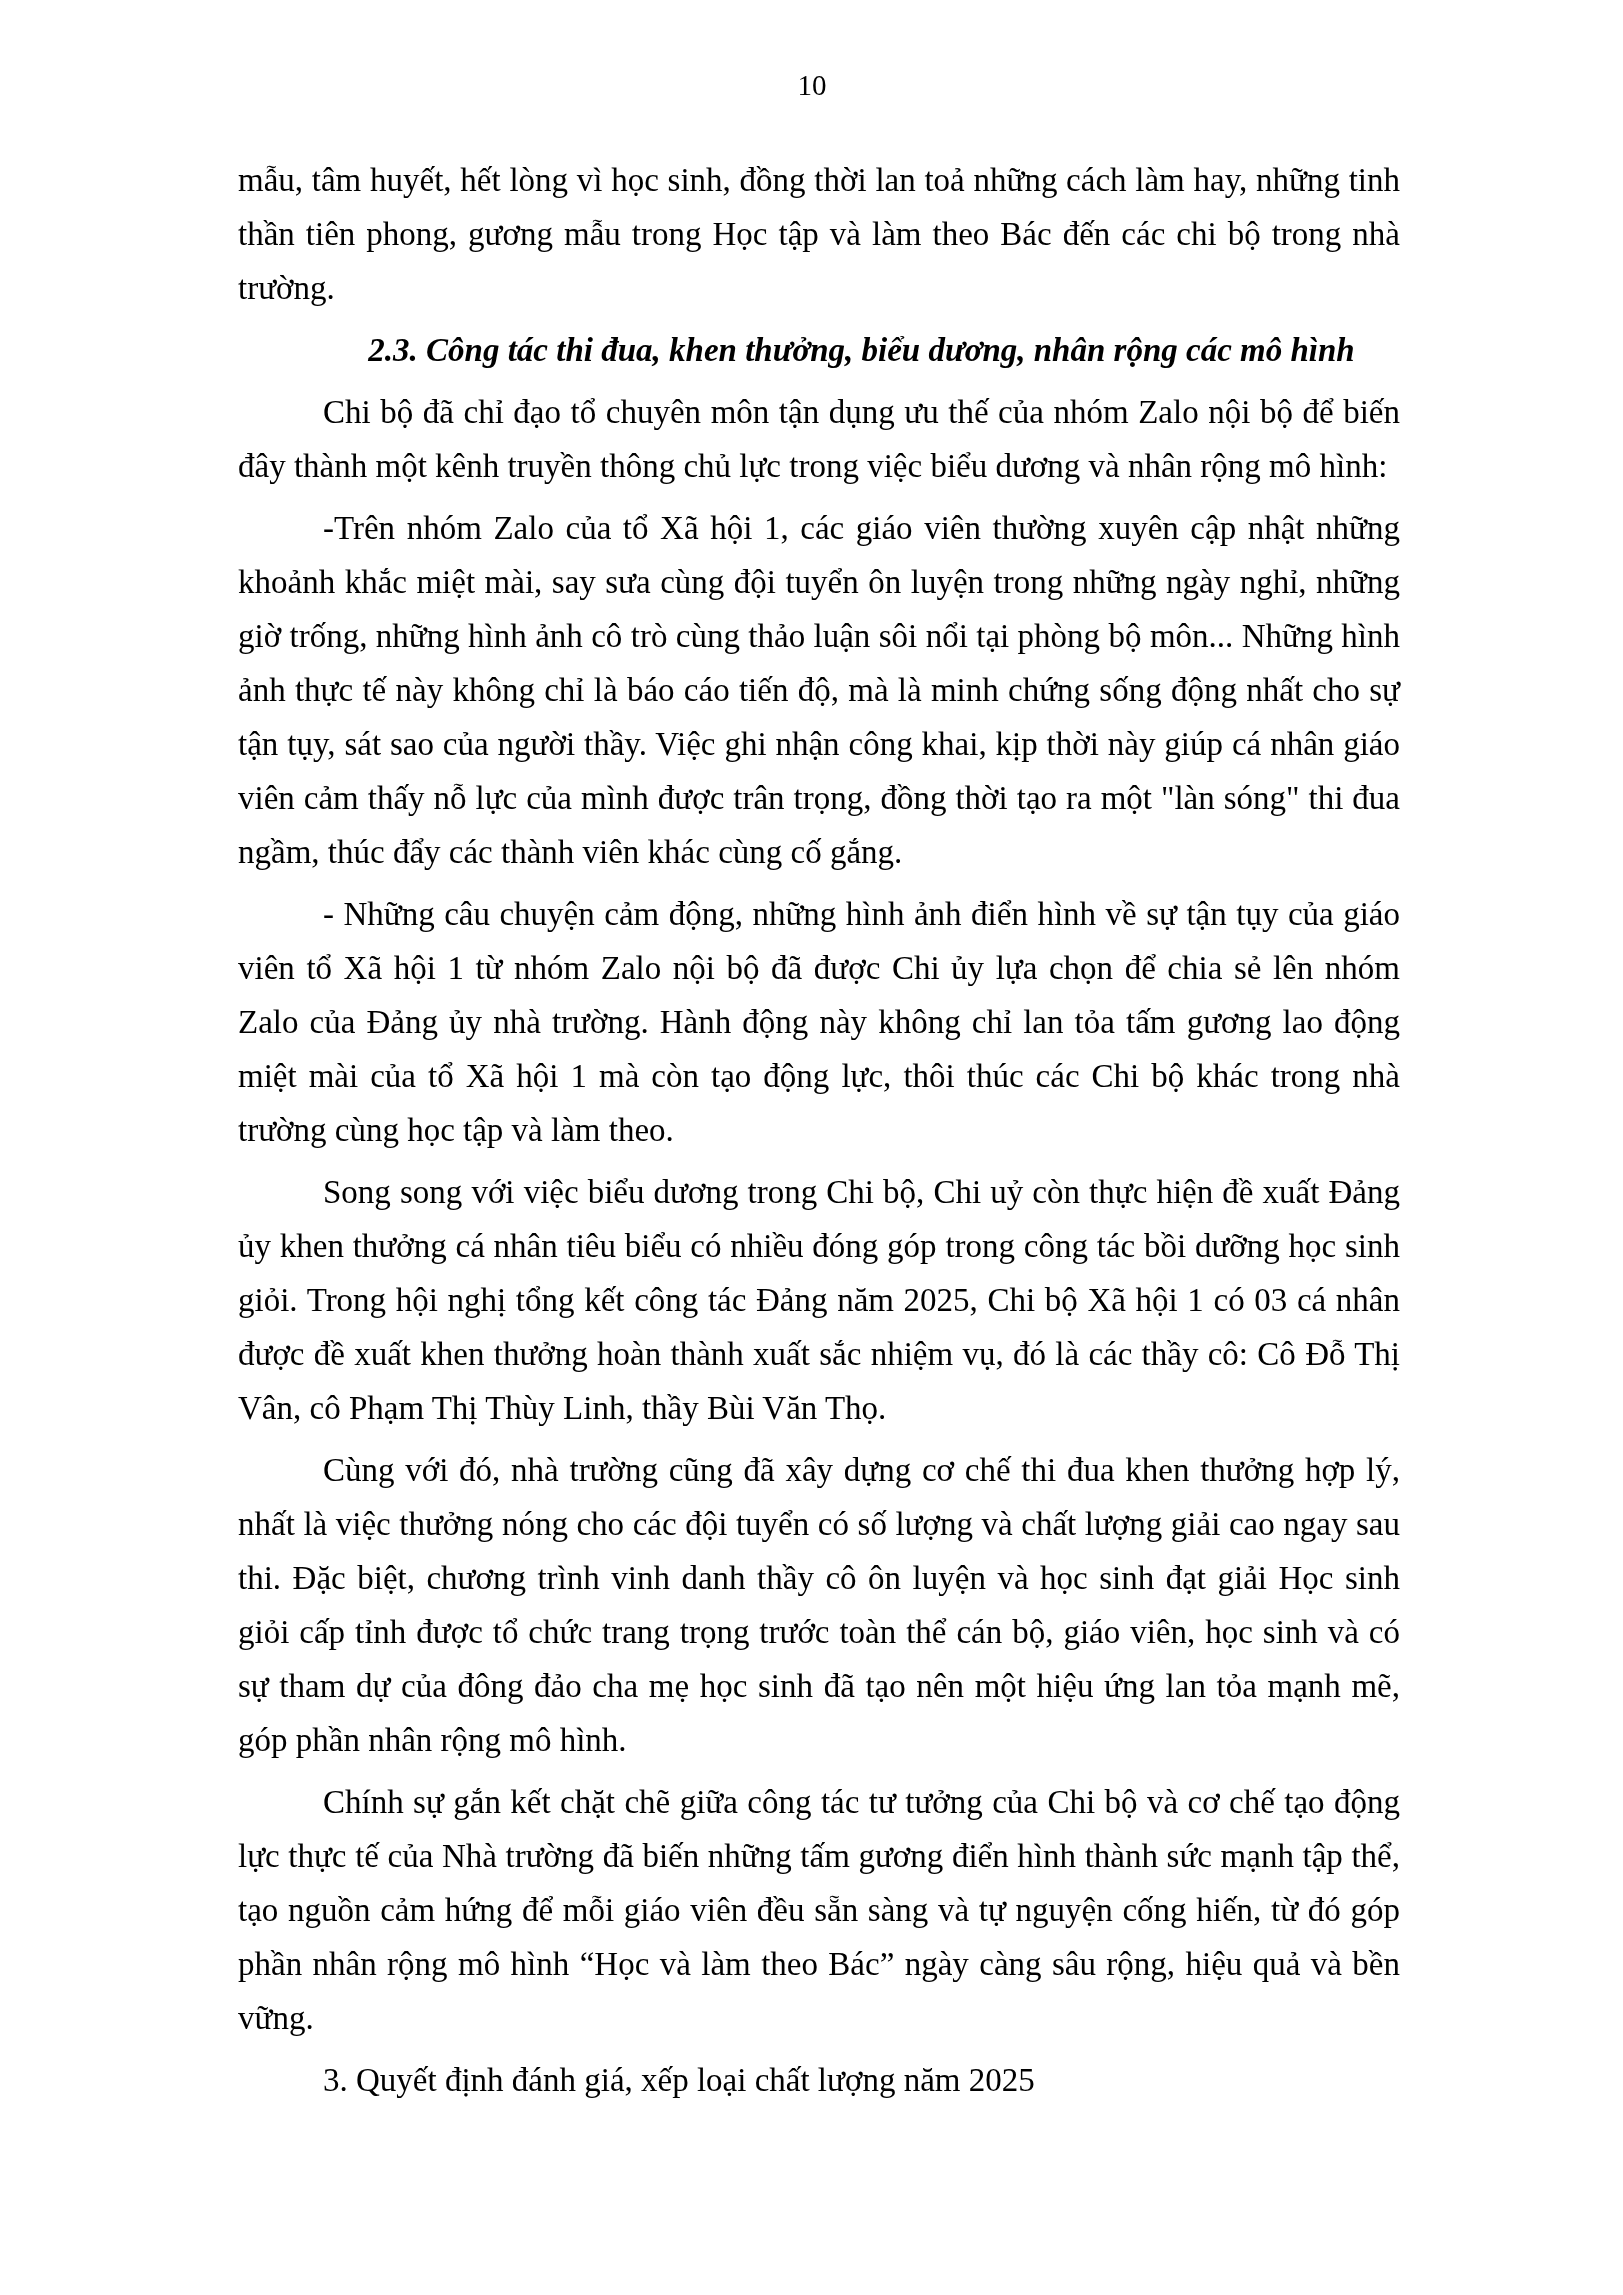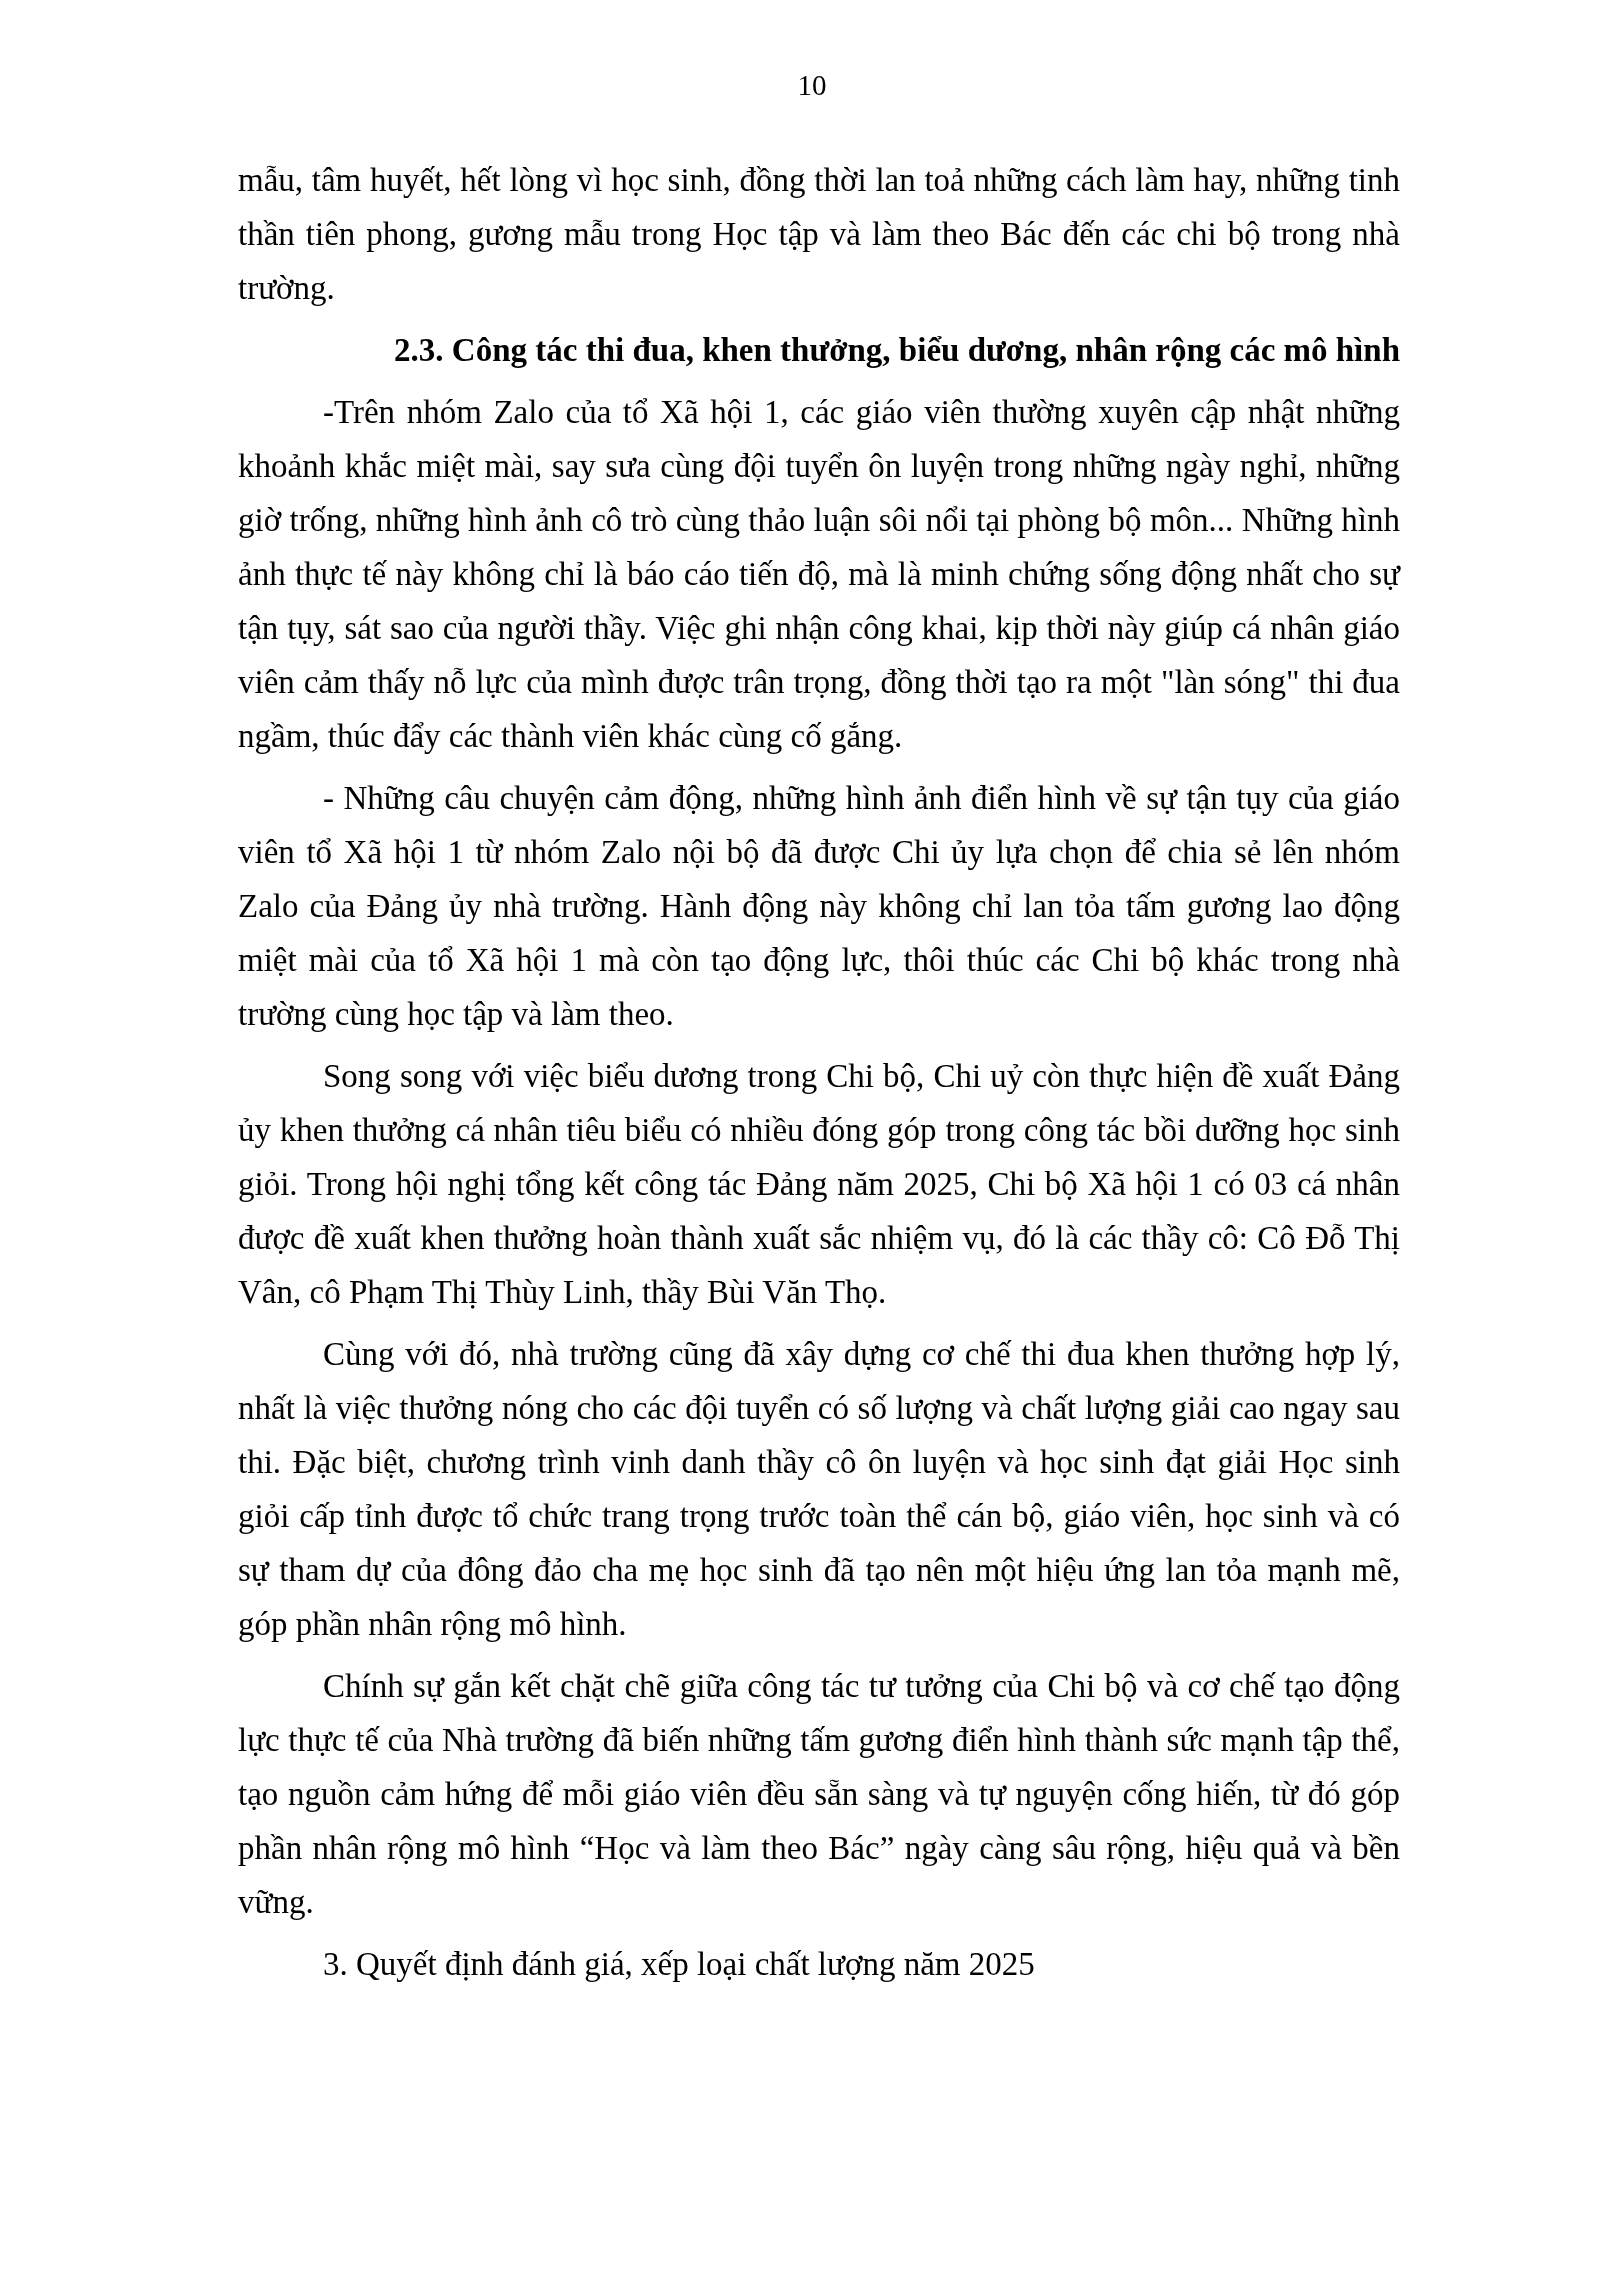--- a/index.html
+++ b/index.html
@@ -43,21 +43,22 @@
     padding: 0;
     text-align: justify;
     text-indent: 0;
   }
   p.indent {
     text-indent: 85px;
   }
   p.heading-italic {
     text-indent: 85px;
     font-weight: bold;
-    text-align: right;
+    font-style: italic;
+    text-align: center;
   }
   p.heading-bold {
     text-indent: 85px;
     font-weight: normal;
     font-style: normal;
     text-align: left;
   }
   
 </style>
 </head>
@@ -66,20 +67,21 @@
 <div class="page">
 
   <div class="page-number">10</div>
 
   <div class="content">
 
     <p class="cont">mẫu, tâm huyết, hết lòng vì học sinh, đồng thời lan toả những cách làm hay, những tinh thần tiên phong, gương mẫu trong Học tập và làm theo Bác đến các chi bộ trong nhà trường.</p>
 
     <p class="heading-italic">2.3. Công tác thi đua, khen thưởng, biểu dương, nhân rộng các mô hình</p>
 
+    <p class="indent">Chi bộ đã chỉ đạo tổ chuyên môn tận dụng ưu thế của nhóm Zalo nội bộ để biến đây thành một kênh truyền thông chủ lực trong việc biểu dương và nhân rộng mô hình:</p>
 
     <p class="indent">-Trên nhóm Zalo của tổ Xã hội 1, các giáo viên thường xuyên cập nhật những khoảnh khắc miệt mài, say sưa cùng đội tuyển ôn luyện trong những ngày nghỉ, những giờ trống, những hình ảnh cô trò cùng thảo luận sôi nổi tại phòng bộ môn... Những hình ảnh thực tế này không chỉ là báo cáo tiến độ, mà là minh chứng sống động nhất cho sự tận tụy, sát sao của người thầy. Việc ghi nhận công khai, kịp thời này giúp cá nhân giáo viên cảm thấy nỗ lực của mình được trân trọng, đồng thời tạo ra một "làn sóng" thi đua ngầm, thúc đẩy các thành viên khác cùng cố gắng.</p>
 
     <p class="indent">- Những câu chuyện cảm động, những hình ảnh điển hình về sự tận tụy của giáo viên tổ Xã hội 1 từ nhóm Zalo nội bộ đã được Chi ủy lựa chọn để chia sẻ lên nhóm Zalo của Đảng ủy nhà trường. Hành động này không chỉ lan tỏa tấm gương lao động miệt mài của tổ Xã hội 1 mà còn tạo động lực, thôi thúc các Chi bộ khác trong nhà trường cùng học tập và làm theo.</p>
 
     <p class="indent">Song song với việc biểu dương trong Chi bộ, Chi uỷ còn thực hiện đề xuất Đảng ủy khen thưởng cá nhân tiêu biểu có nhiều đóng góp trong công tác bồi dưỡng học sinh giỏi. Trong hội nghị tổng kết công tác Đảng năm 2025, Chi bộ Xã hội 1 có 03 cá nhân được đề xuất khen thưởng hoàn thành xuất sắc nhiệm vụ, đó là các thầy cô: Cô Đỗ Thị Vân, cô Phạm Thị Thùy Linh, thầy Bùi Văn Thọ.</p>
 
     <p class="indent">Cùng với đó, nhà trường cũng đã xây dựng cơ chế thi đua khen thưởng hợp lý, nhất là việc thưởng nóng cho các đội tuyển có số lượng và chất lượng giải cao ngay sau thi. Đặc biệt, chương trình vinh danh thầy cô ôn luyện và học sinh đạt giải Học sinh giỏi cấp tỉnh được tổ chức trang trọng trước toàn thể cán bộ, giáo viên, học sinh và có sự tham dự của đông đảo cha mẹ học sinh đã tạo nên một hiệu ứng lan tỏa mạnh mẽ, góp phần nhân rộng mô hình.</p>
 
     <p class="indent">Chính sự gắn kết chặt chẽ giữa công tác tư tưởng của Chi bộ và cơ chế tạo động lực thực tế của Nhà trường đã biến những tấm gương điển hình thành sức mạnh tập thể, tạo nguồn cảm hứng để mỗi giáo viên đều sẵn sàng và tự nguyện cống hiến, từ đó góp phần nhân rộng mô hình “Học và làm theo Bác” ngày càng sâu rộng, hiệu quả và bền vững.</p>

